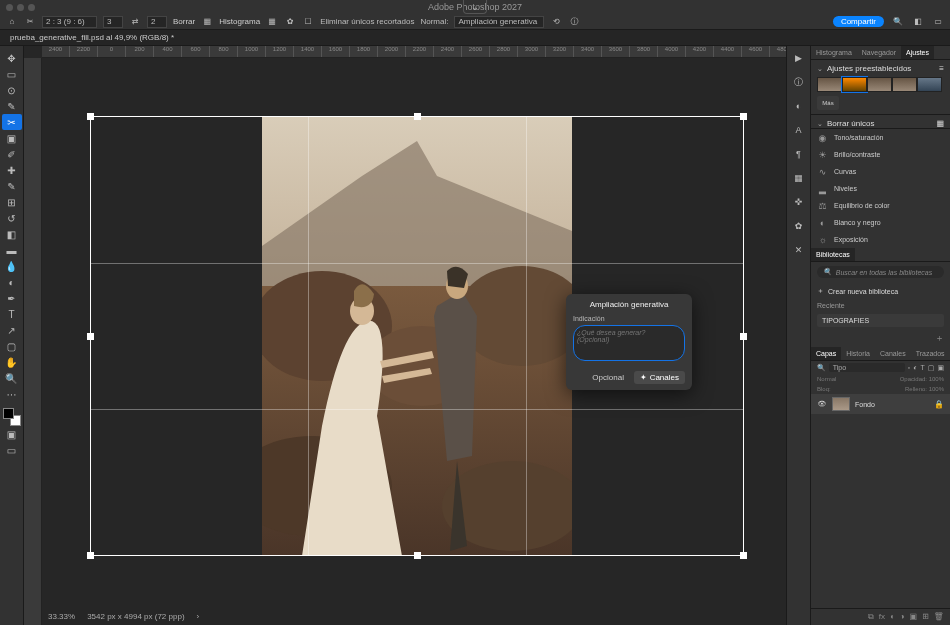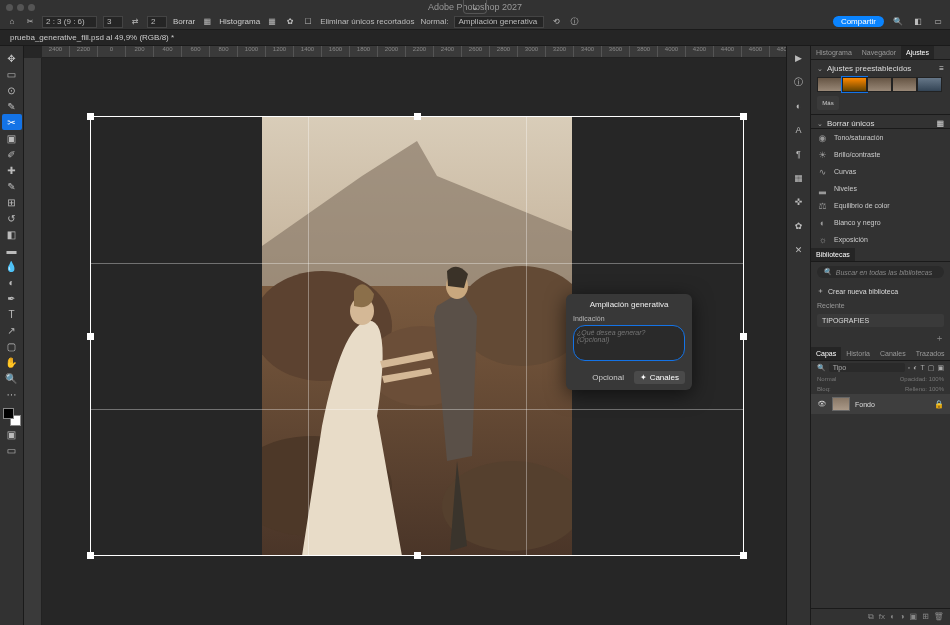--- a/index.html
+++ b/index.html
@@ -233,20 +233,25 @@
         <textarea class="dialog-input" placeholder="¿Qué desea generar?  (Opcional)" style=""></textarea>
         <div class="dialog-btns">
           <div class="dlg-cancel">Opcional</div>
           <div class="dlg-gen">
               <span>✦</span>
               <span>Canales</span>
             </div>
         </div>
       </div>
     </div>
+    <div class="statusbar">
+      <span>33.33%</span>
+      <span>3542 px x 4994 px (72 ppp)</span>
+      <span>›</span>
+    </div>
   </div>
 
   <div class="collapsed-dock">
     <span class="ico">▶</span>
     <span class="ico">ⓘ</span>
     <span class="ico">◐</span>
     <span class="ico">A</span>
     <span class="ico">¶</span>
     <span class="ico">▦</span>
     <span class="ico">✜</span>

